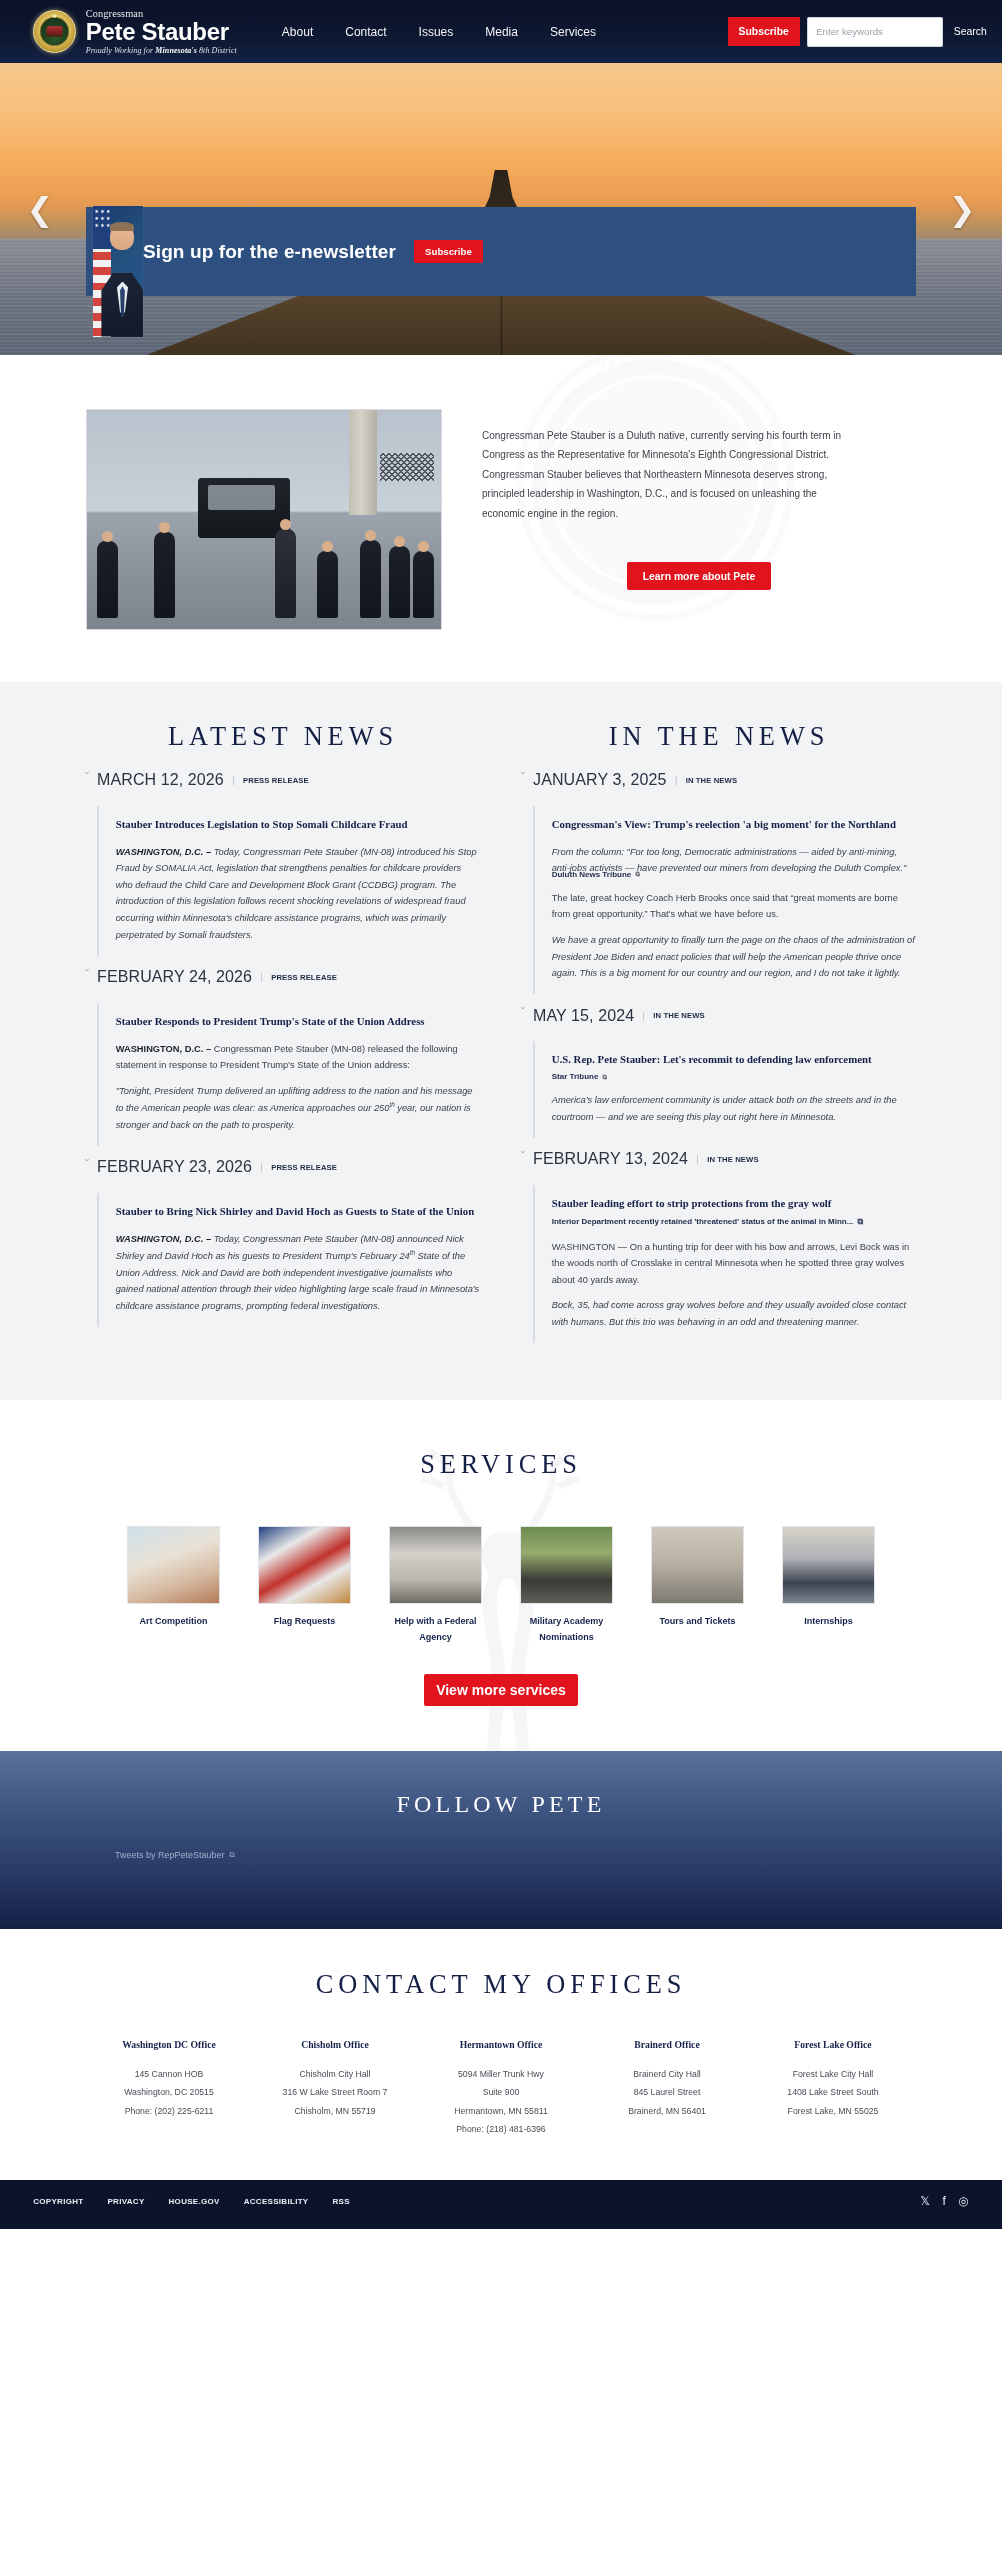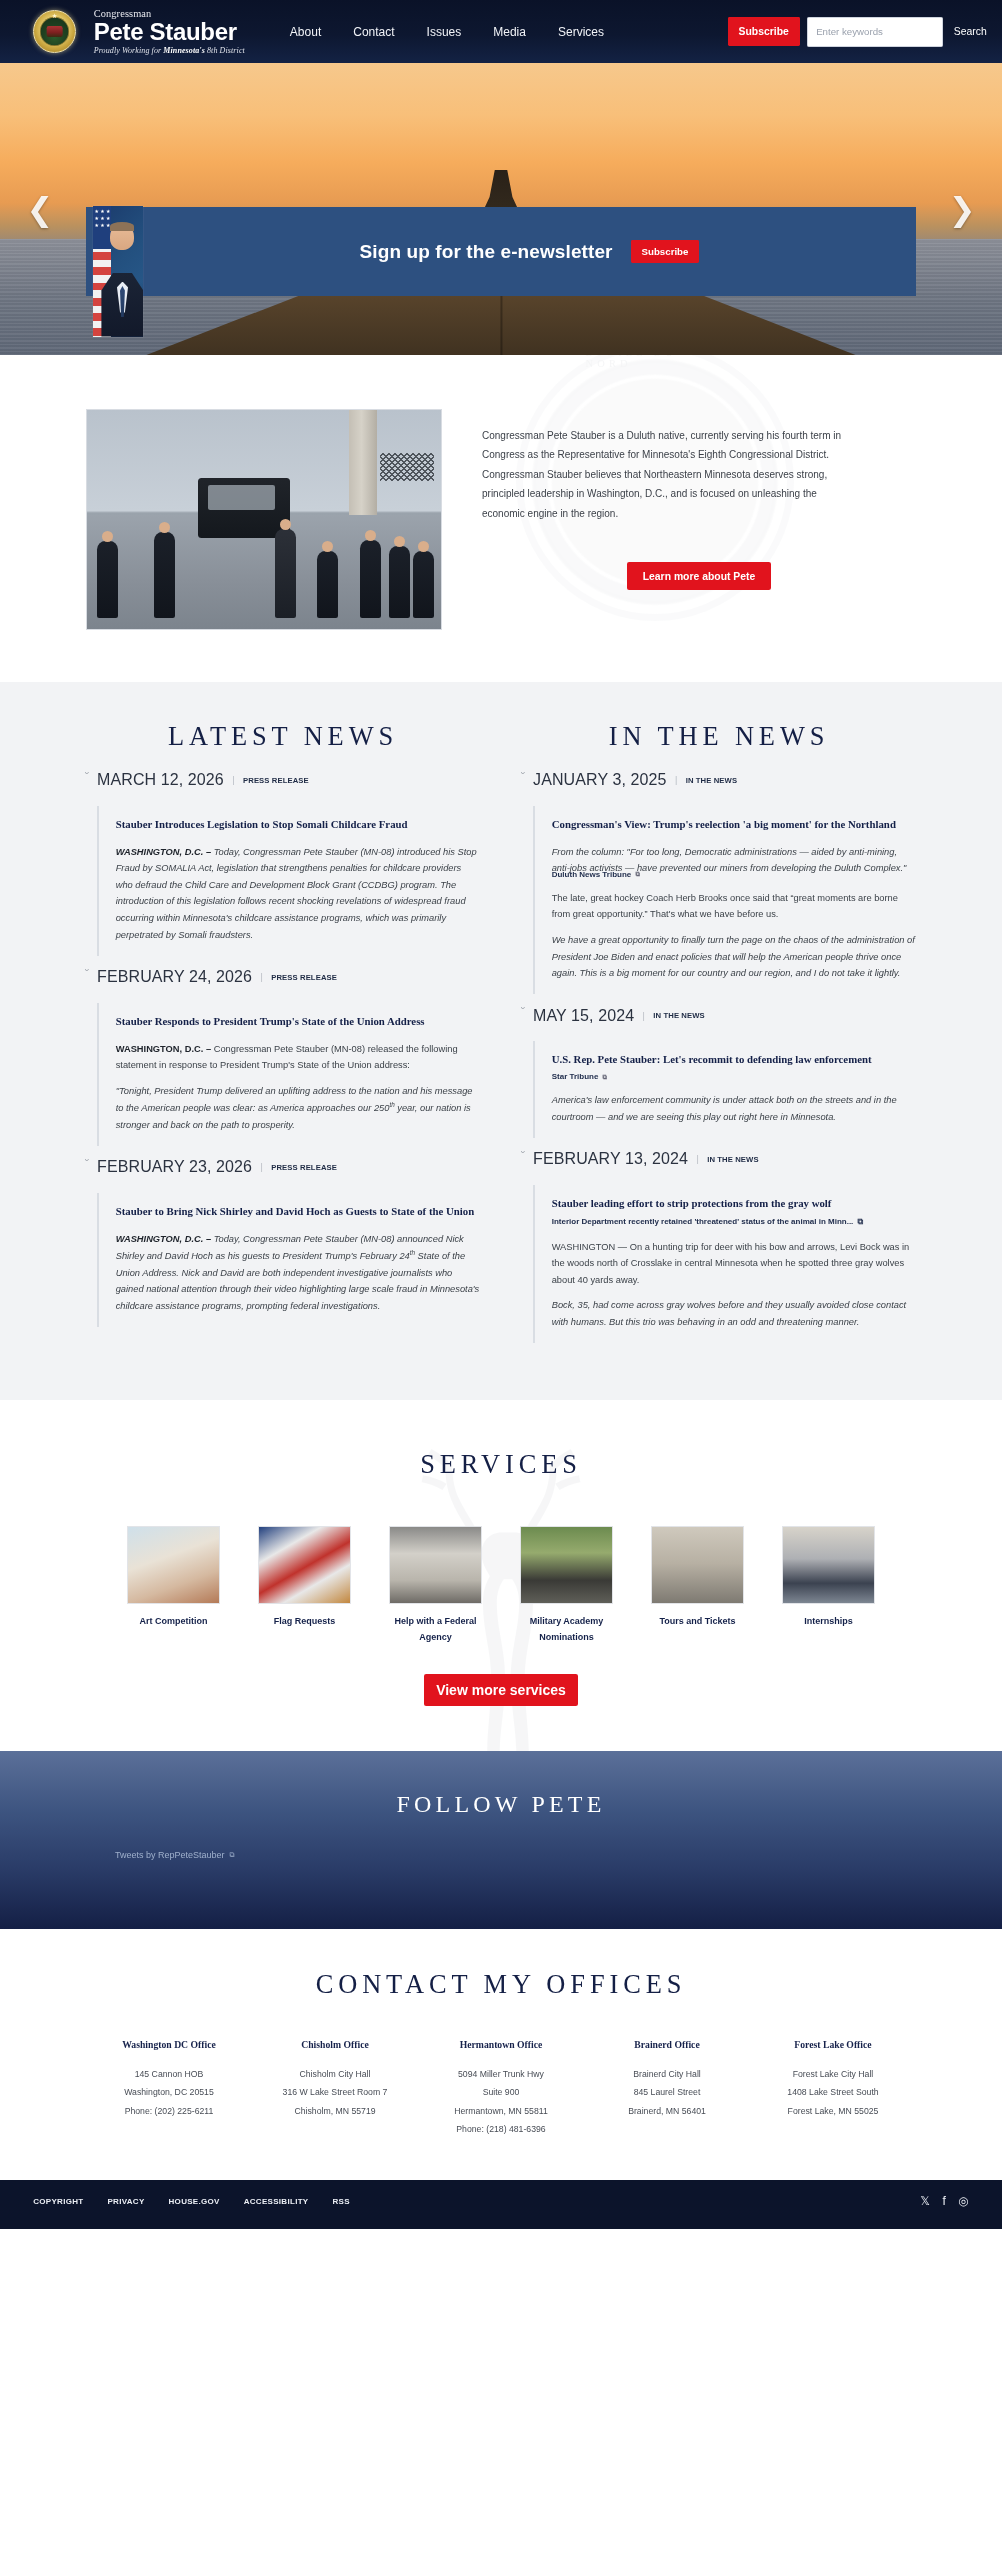--- a/index.html
+++ b/index.html
@@ -42,21 +42,21 @@
   .seal .seal-star {
     position: absolute; left: 50%; top: 2.1px; transform: translateX(-50%);
     color: #fff7d0; font-size: 6.3px; line-height: 1; z-index: 3;
   }
   .seal .seal-inner-red {
     position: absolute; left: 50%; top: 50%; width: 16.7px; height: 11px;
     transform: translate(-50%,-45%);
     background: linear-gradient(180deg,#a33 0%,#7c1f1f 60%, #3e2a12 100%);
     border-radius: 2.1px; z-index: 2;
   }
-  .brand-text { line-height: 1; padding-top: 1.4px; margin-left: 8px; }
+  .brand-text { line-height: 1; padding-top: 1.4px; }
   .brand-pre {
     font-family: "Liberation Serif", serif;
     color: #e9eaf0; font-size: 10.4px; letter-spacing: 0.1px;
     margin-bottom: 0.7px;
   }
   .brand-name {
     font-family: "Liberation Sans", sans-serif;
     color: #ffffff; font-size: 24px; font-weight: bold;
     letter-spacing: -0.3px; line-height: 1.02;
   }
@@ -193,21 +193,21 @@
     position: absolute; left: 24px; bottom: 24px; width: 11px; height: 31px;
     background: #e9eef5;
     clip-path: polygon(50% 0%, 100% 18%, 72% 100%, 28% 100%, 0% 18%);
   }
   .nl-portrait .tie {
     position: absolute; left: 27px; bottom: 19.5px; width: 4.9px; height: 31px;
     background: linear-gradient(180deg, #2f4a78 0%, #22395e 100%);
     clip-path: polygon(50% 0%, 100% 14%, 78% 100%, 22% 100%, 0% 14%);
   }
   .nl-center {
-    flex: 1; display: flex; align-items: center; justify-content: center; gap: 18px;
+    flex: 1; display: flex; align-items: center; justify-content: flex-start; gap: 18px;
   }
   .nl-title {
     color: #ffffff; font-size: 19px; font-weight: bold; letter-spacing: 0.1px;
   }
   .nl-btn {
     background: #e1131d; color: #fff; border: none; cursor: pointer;
     font-size: 9.7px; font-weight: bold; padding: 6.3px 11px; border-radius: 1.4px;
     font-family: "Liberation Sans", sans-serif;
   }
 

